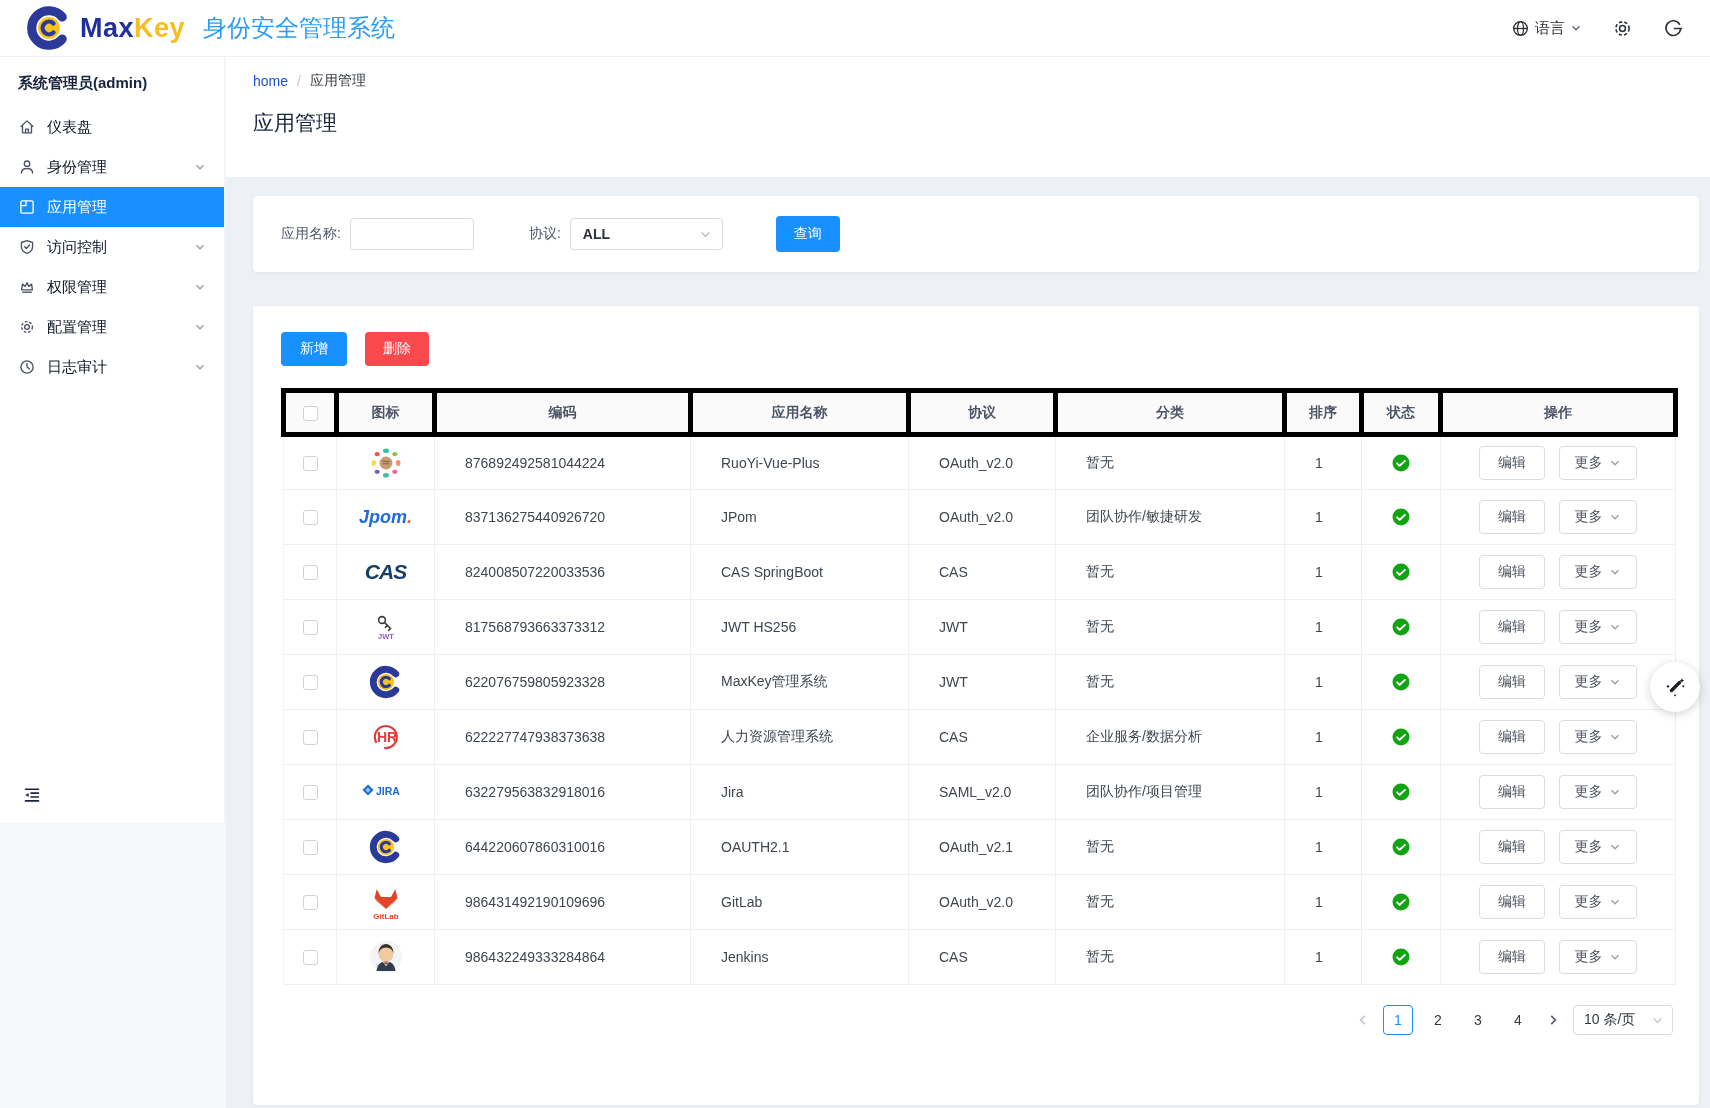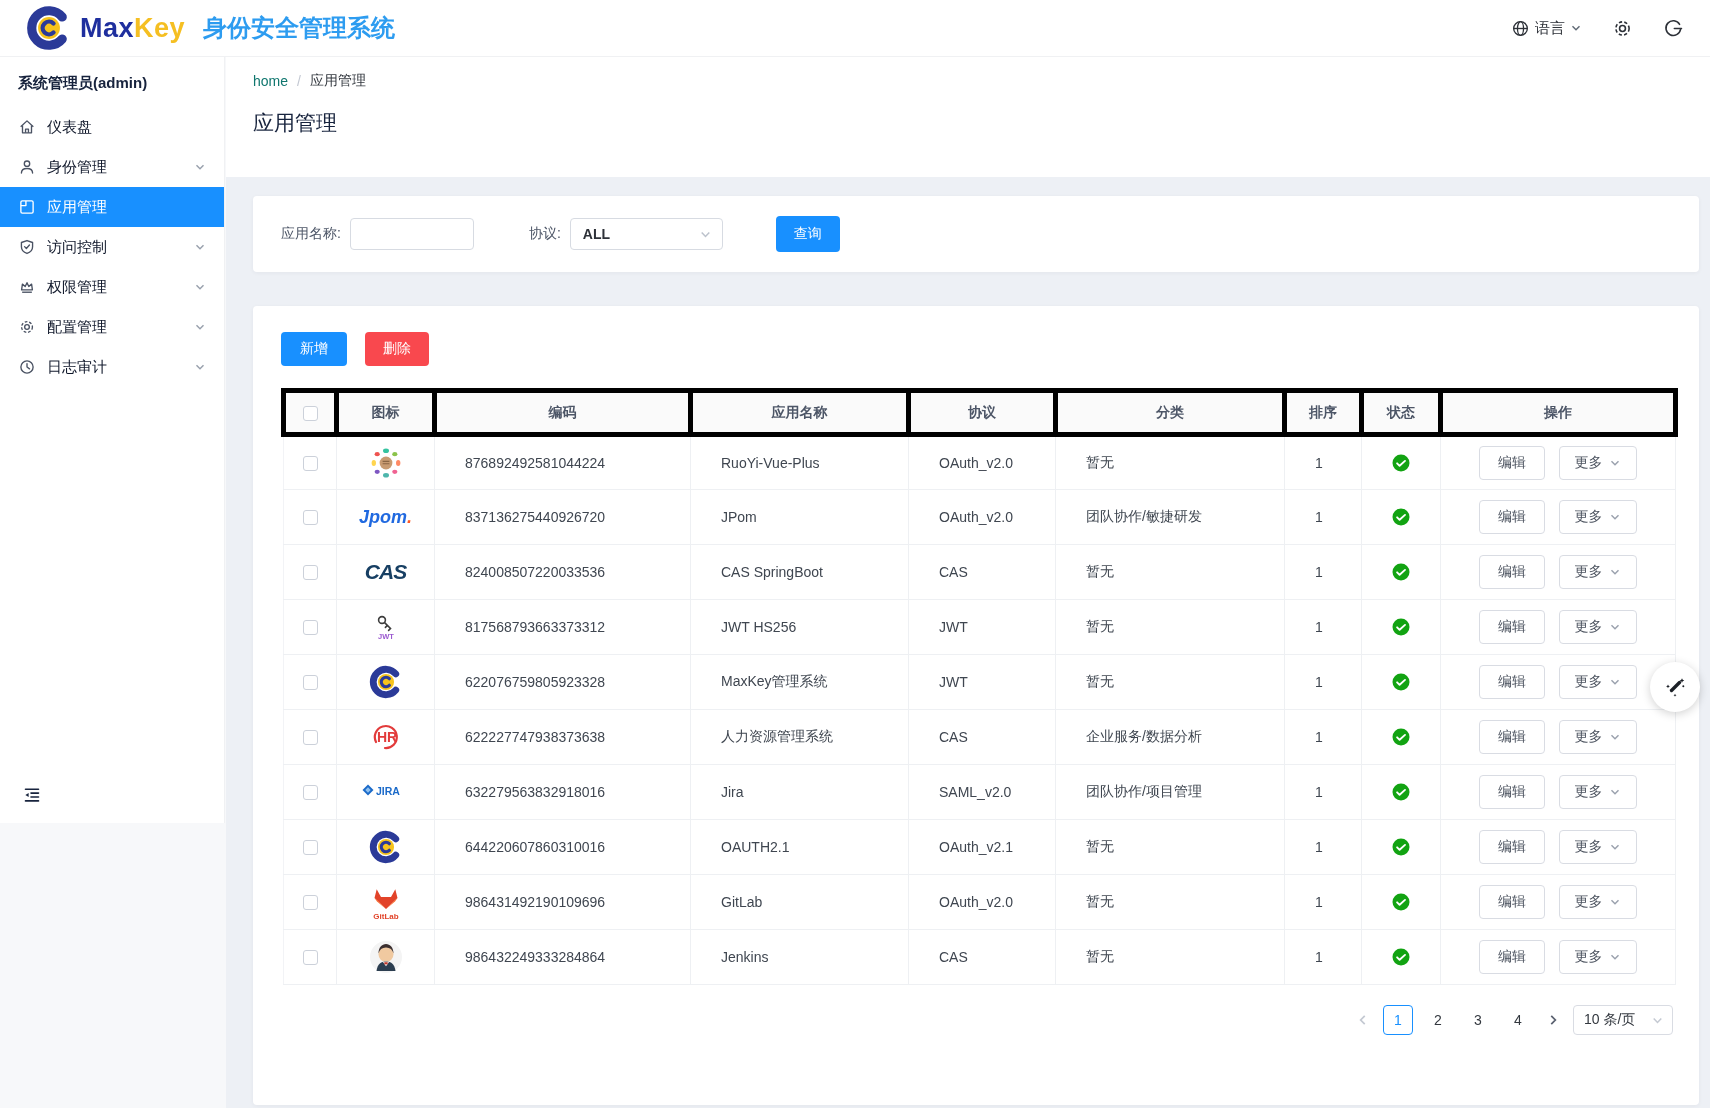--- a/index.html
+++ b/index.html
@@ -6,42 +6,42 @@
   html,body { width:1710px; height:1108px; overflow:hidden; background:#f7f8fa;
     font-family:"Liberation Sans","DejaVu Sans",sans-serif; color:#303133; }
 
   
   .app-header { position:absolute; top:0; left:0; width:1710px; height:57px; background:#fff;
     display:flex; align-items:center; padding:0 26px; border-bottom:1px solid #f0f1f3; z-index:20; }
   .brand { display:flex; align-items:center; gap:8px; cursor:pointer; }
   .brand-title { font-size:27px; font-weight:bold; letter-spacing:.5px; }
   .brand-title .max { color:#1f2f9e; }
   .brand-title .key { color:#f5bf22; }
-  .brand-sub { font-size:24px; font-weight:bold; color:#2d9cf0; margin-left:10px; }
+  .brand-sub { font-size:24px; font-weight:normal; color:#2d9cf0; margin-left:10px; }
   .header-right { margin-left:auto; display:flex; align-items:center; gap:30px; }
   .lang-switch { display:flex; align-items:center; gap:5px; font-size:15px; color:#2d3138; cursor:pointer; }
   .icon-btn { display:flex; align-items:center; cursor:pointer; color:#2d3138; }
 
   
   .sidebar { position:absolute; top:57px; left:0; width:225px; height:766px; background:#fff;
     border-right:1px solid #f0f1f3; z-index:10; }
   .sidebar-user { padding:17px 18px 14px 18px; font-size:15px; font-weight:bold; color:#17233d; }
   .menu-item { height:40px; display:flex; align-items:center; padding:0 18px; font-size:15px;
     color:#0f172a; cursor:pointer; }
   .menu-item .mi-icon { width:18px; height:18px; margin-right:11px; display:flex; color:#4a5263; }
   .menu-item .mi-chevron { margin-left:auto; color:#98a0ac; display:flex; }
   .menu-item.active { background:#1890ff; color:#fff; }
   .menu-item.active .mi-icon { color:#fff; }
   .sidebar-collapse { position:absolute; left:22px; bottom:14px; color:#17233d; cursor:pointer; }
 
   
   .main { position:absolute; top:57px; left:226px; width:1484px; height:1051px; }
   .page-topbar { background:#fff; height:120px; padding:15px 28px 0 27px; }
   .breadcrumb { font-size:14px; display:flex; gap:9px; align-items:center; }
-  .breadcrumb .bc-home { color:#0f766e; cursor:pointer; }
+  .breadcrumb .bc-home { color:#1d4ed8; cursor:pointer; }
   .breadcrumb .bc-sep { color:#c3c8d2; }
   .breadcrumb .bc-current { color:#33383f; }
   .page-title { margin-top:19px; font-size:21px; font-weight:500; color:#17233d; }
   .content { background:#edf0f5; height:931px; padding:19px 11px 0 27px; }
   .card { background:#fff; border-radius:4px; box-shadow:0 1px 4px rgba(31,45,61,.05); }
 
   
   .filter-card { height:76px; display:flex; align-items:center; padding:0 28px; }
   .filter-label { font-size:14px; color:#4d5667; }
   .text-input { width:124px; height:32px; border:1px solid #d7dbe2; border-radius:4px; margin-left:9px;

